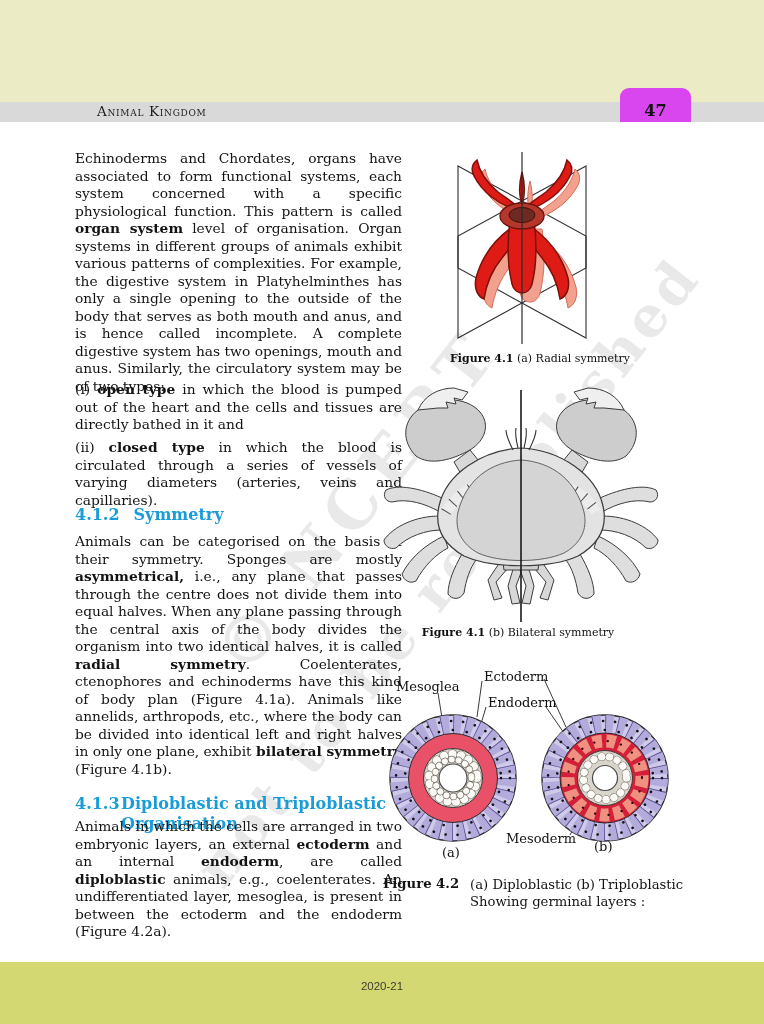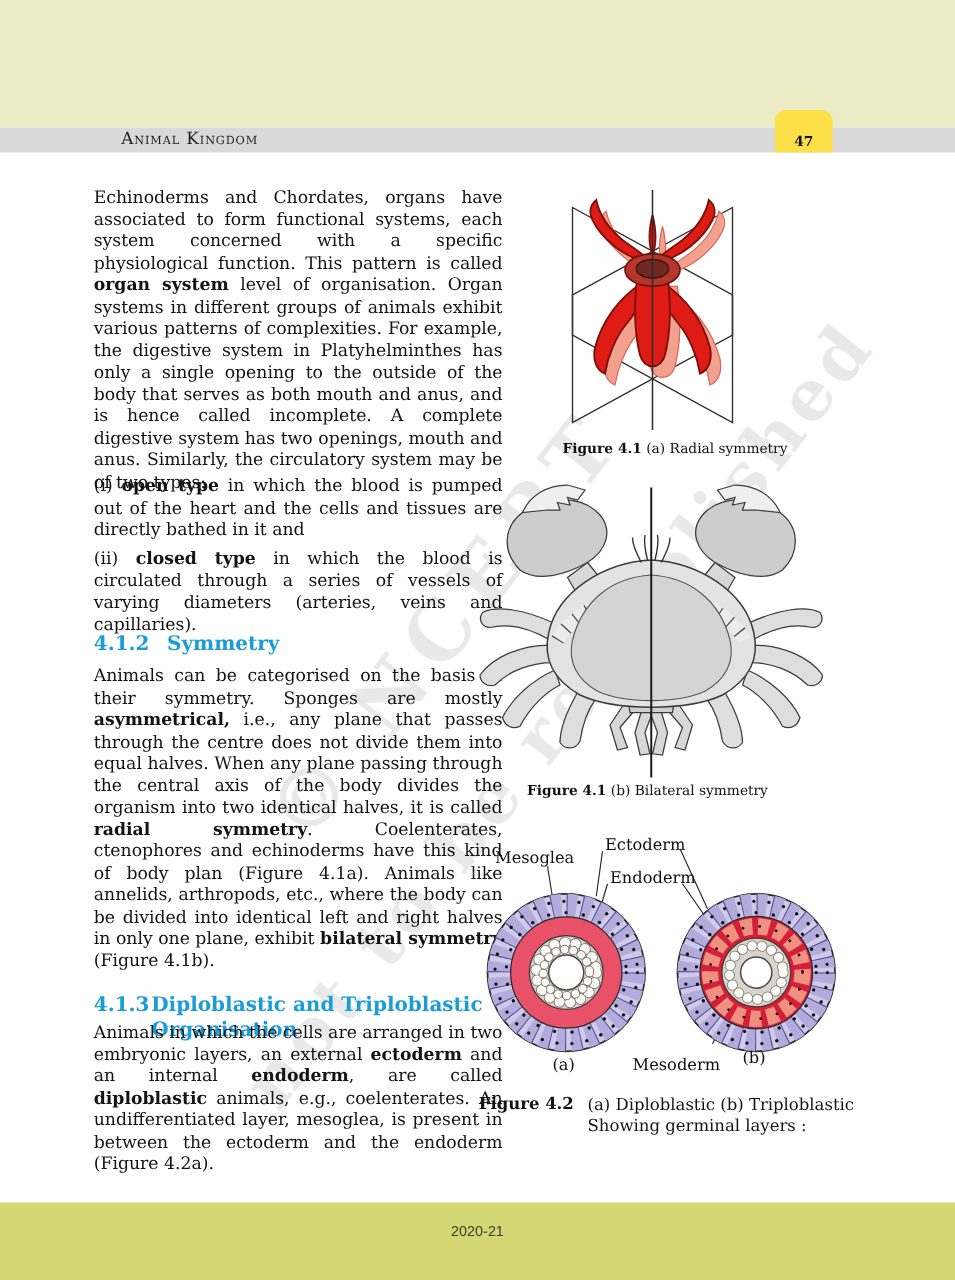--- a/index.html
+++ b/index.html
@@ -2,23 +2,23 @@
 <html><head>
 <meta charset="utf-8">
 <style>
   html,body{margin:0;padding:0;background:#888;}
   .page{position:relative;width:764px;height:1024px;background:#ffffff;overflow:hidden;
         font-family:"DejaVu Serif",serif;color:#131313;}
   .band-top{position:absolute;left:0;top:0;width:764px;height:102px;background:#ebebc6;}
   .header-bar{position:absolute;left:0;top:102px;width:764px;height:20px;background:#d9d9d9;}
   .header-title{position:absolute;left:97px;top:103px;font-variant:small-caps;
         font-size:13.5px;letter-spacing:0.7px;color:#1c1c1c;}
-  .page-tab{position:absolute;left:620px;top:88px;width:46px;height:34px;background:#fde047;
+  .page-tab{position:absolute;left:620px;top:88px;width:71px;height:34px;background:#d946ef;
         border-radius:9px 9px 0 0;display:flex;align-items:flex-end;justify-content:center;
-        font-weight:bold;font-size:11px;padding-bottom:2px;box-sizing:border-box;color:#111;}
+        font-weight:bold;font-size:16px;padding-bottom:2px;box-sizing:border-box;color:#111;}
   .footer-band{position:absolute;left:0;top:962px;width:764px;height:62px;background:#d4d873;}
   .footer-year{position:absolute;left:0;top:980px;width:764px;text-align:center;
         font-family:"Liberation Sans",sans-serif;font-size:11.5px;color:#3c3c30;}
   .para{position:absolute;left:75px;width:327px;text-align:justify;font-size:13.8px;
         line-height:17.5px;}
   .para b{font-weight:bold;}
   .h-blue{position:absolute;left:75px;color:#1a9cd8;font-weight:bold;font-size:16px;}
   .h-blue .num{margin-right:14px;}
   .h-flex{display:flex;margin-top:26px;}
   .h-flex .num{flex:0 0 46px;margin-right:0;}
@@ -170,21 +170,21 @@
         <circle cx="225" cy="113" r="37" fill="none" stroke="#26060a" stroke-width="2.2" stroke-dasharray="0.1 13.5" stroke-linecap="round"></circle>
         <circle cx="225" cy="113" r="27.5" fill="#d9d5cb" stroke="#3a3a3a" stroke-width="1"></circle>
         <circle cx="225" cy="113" r="21.5" fill="none" stroke="#7a7468" stroke-width="8.6" stroke-dasharray="0.1 8" stroke-linecap="round"></circle>
         <circle cx="225" cy="113" r="21.5" fill="none" stroke="#fbfaf7" stroke-width="7.4" stroke-dasharray="0.1 8" stroke-linecap="round"></circle>
         <circle cx="225" cy="113" r="12.5" fill="#ffffff" stroke="#4a4a4a" stroke-width="1.2"></circle>
       </g>
     </svg>
     <span class="figlabel" style="left:16px;top:14px;">Mesoglea</span>
     <span class="figlabel" style="left:104px;top:4px;">Ectoderm</span>
     <span class="figlabel" style="left:108px;top:30px;">Endoderm</span>
-    <span class="figlabel" style="left:126px;top:180px;">Mesoderm</span>
+    <span class="figlabel" style="left:126px;top:166px;">Mesoderm</span>
     <span class="figlabel" style="left:62px;top:180px;">(a)</span>
     <span class="figlabel" style="left:214px;top:174px;">(b)</span>
   </div>
   <div class="cap42">
     <span class="lbl">Figure 4.2</span>
     <span class="lines">
       <div>(a) Diploblastic (b) Triploblastic</div>
       <div>Showing germinal layers :</div>
     </span>
   </div>

